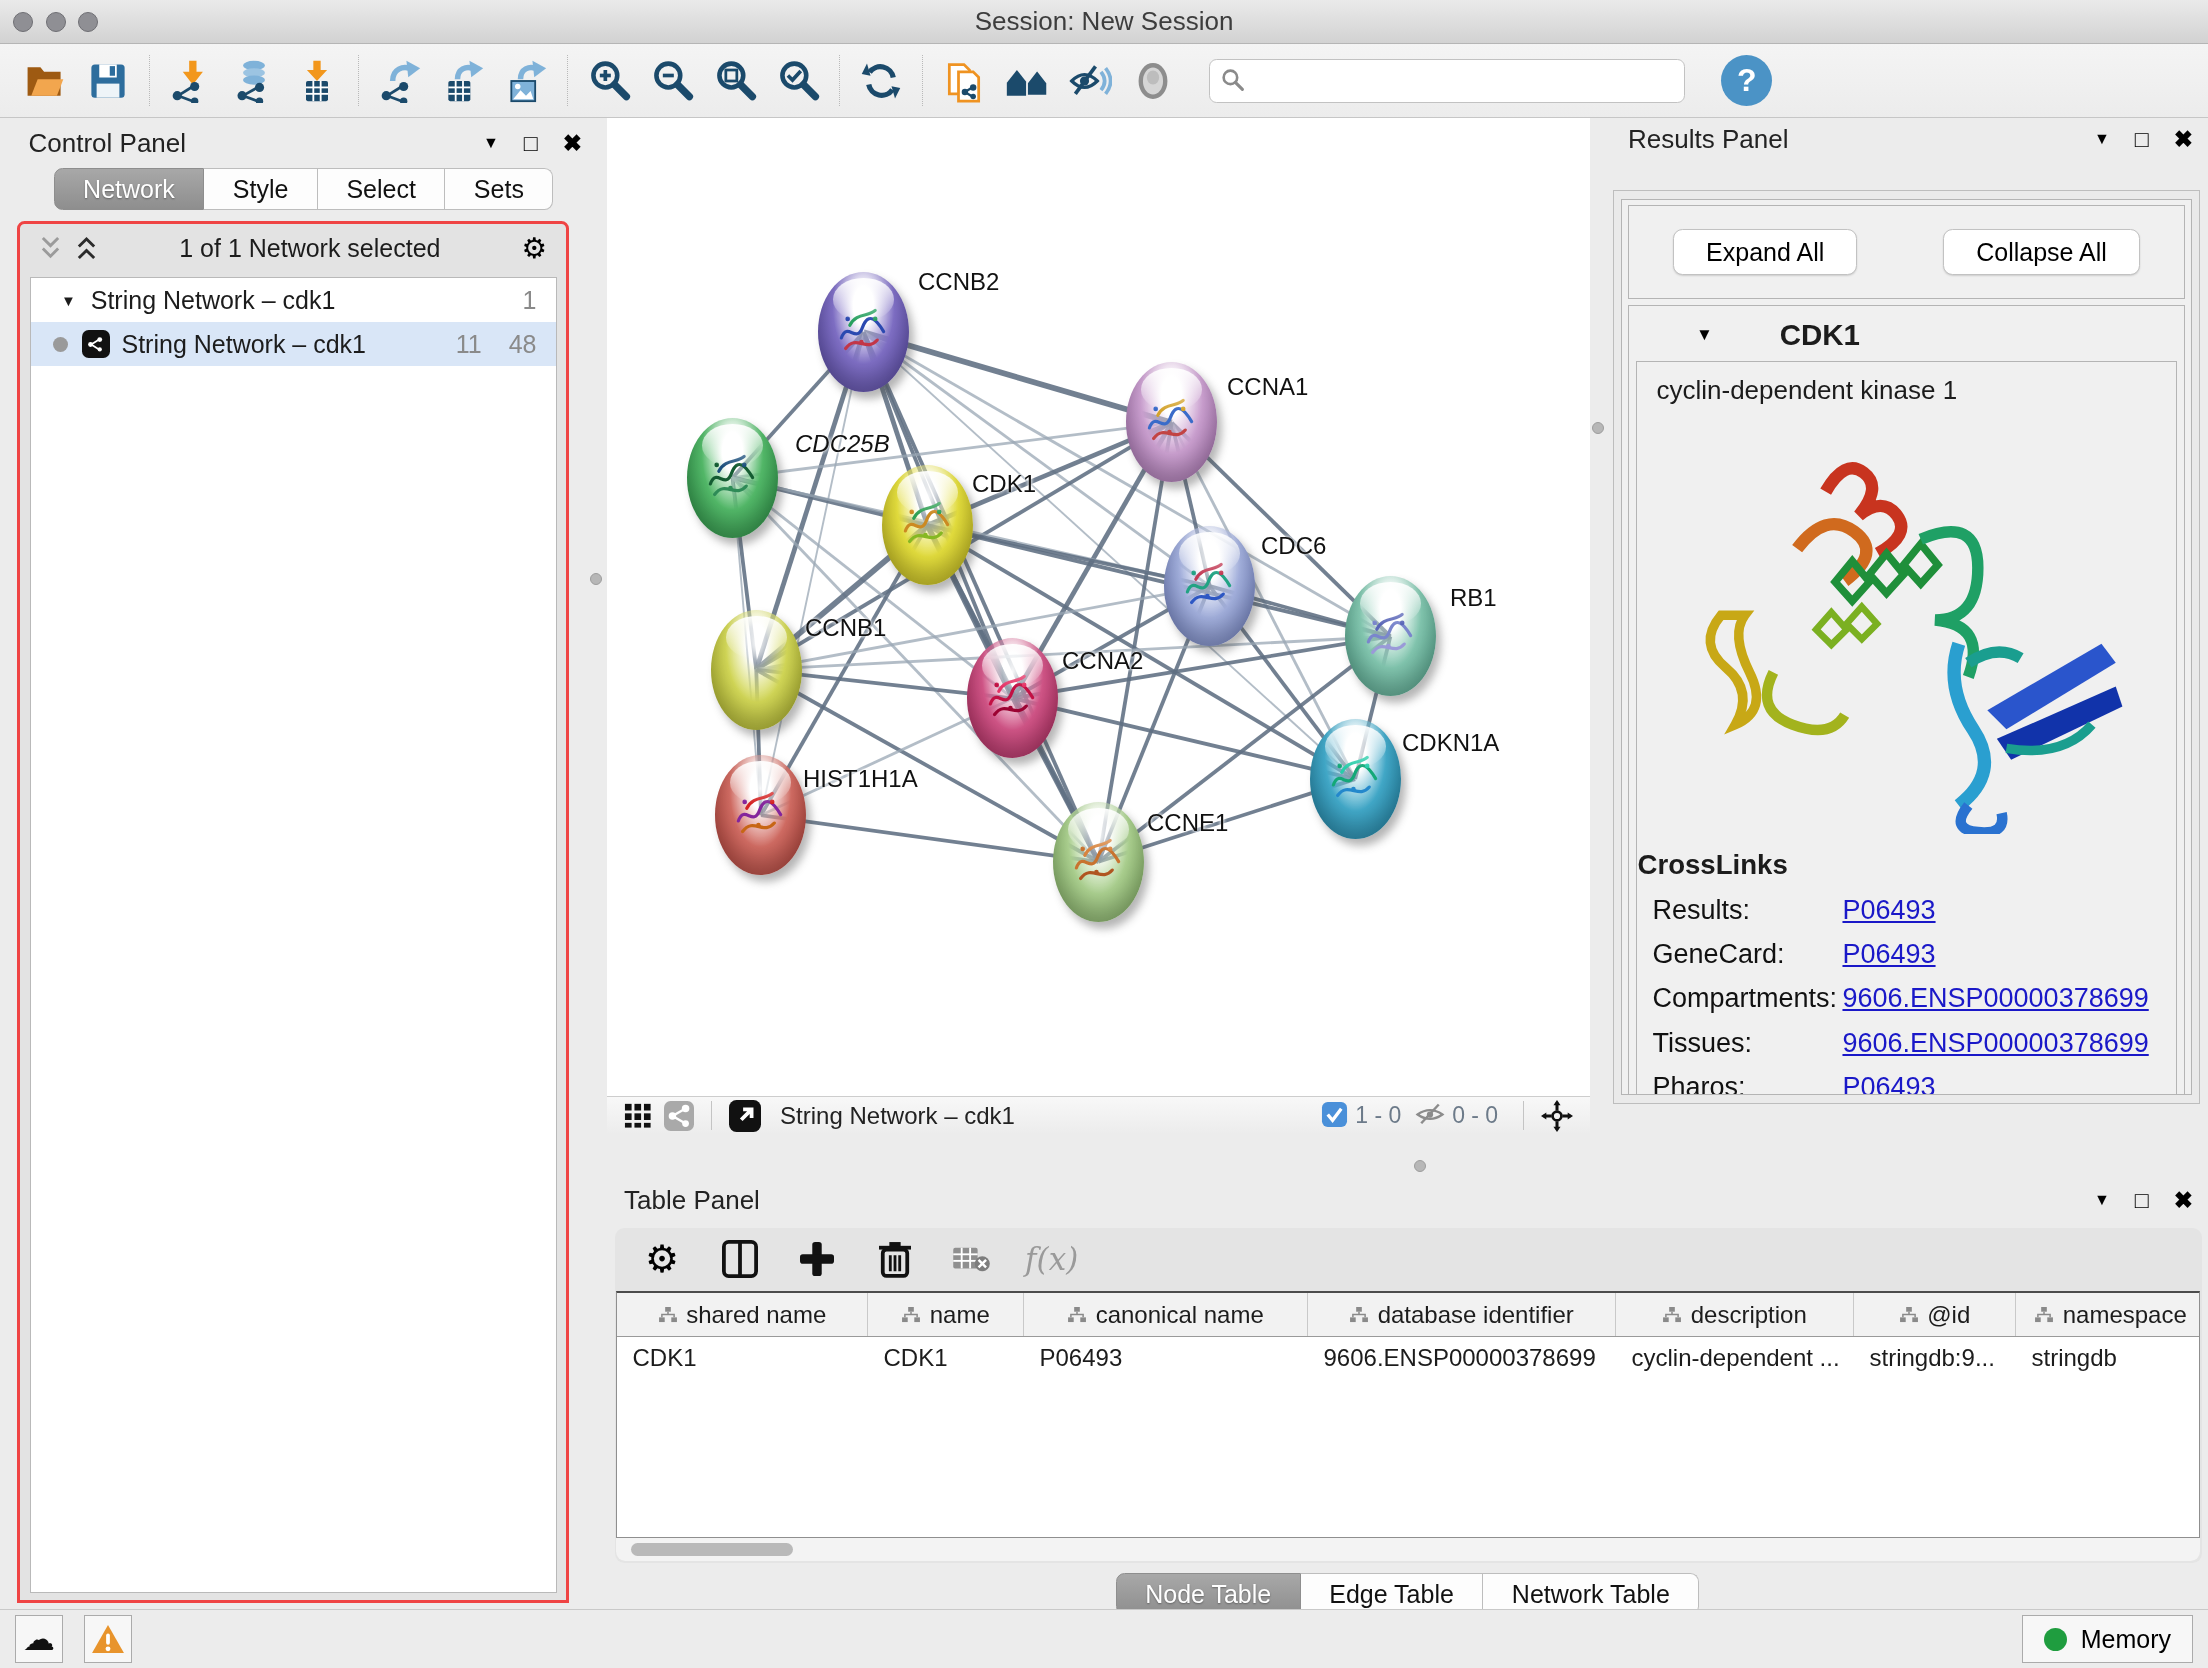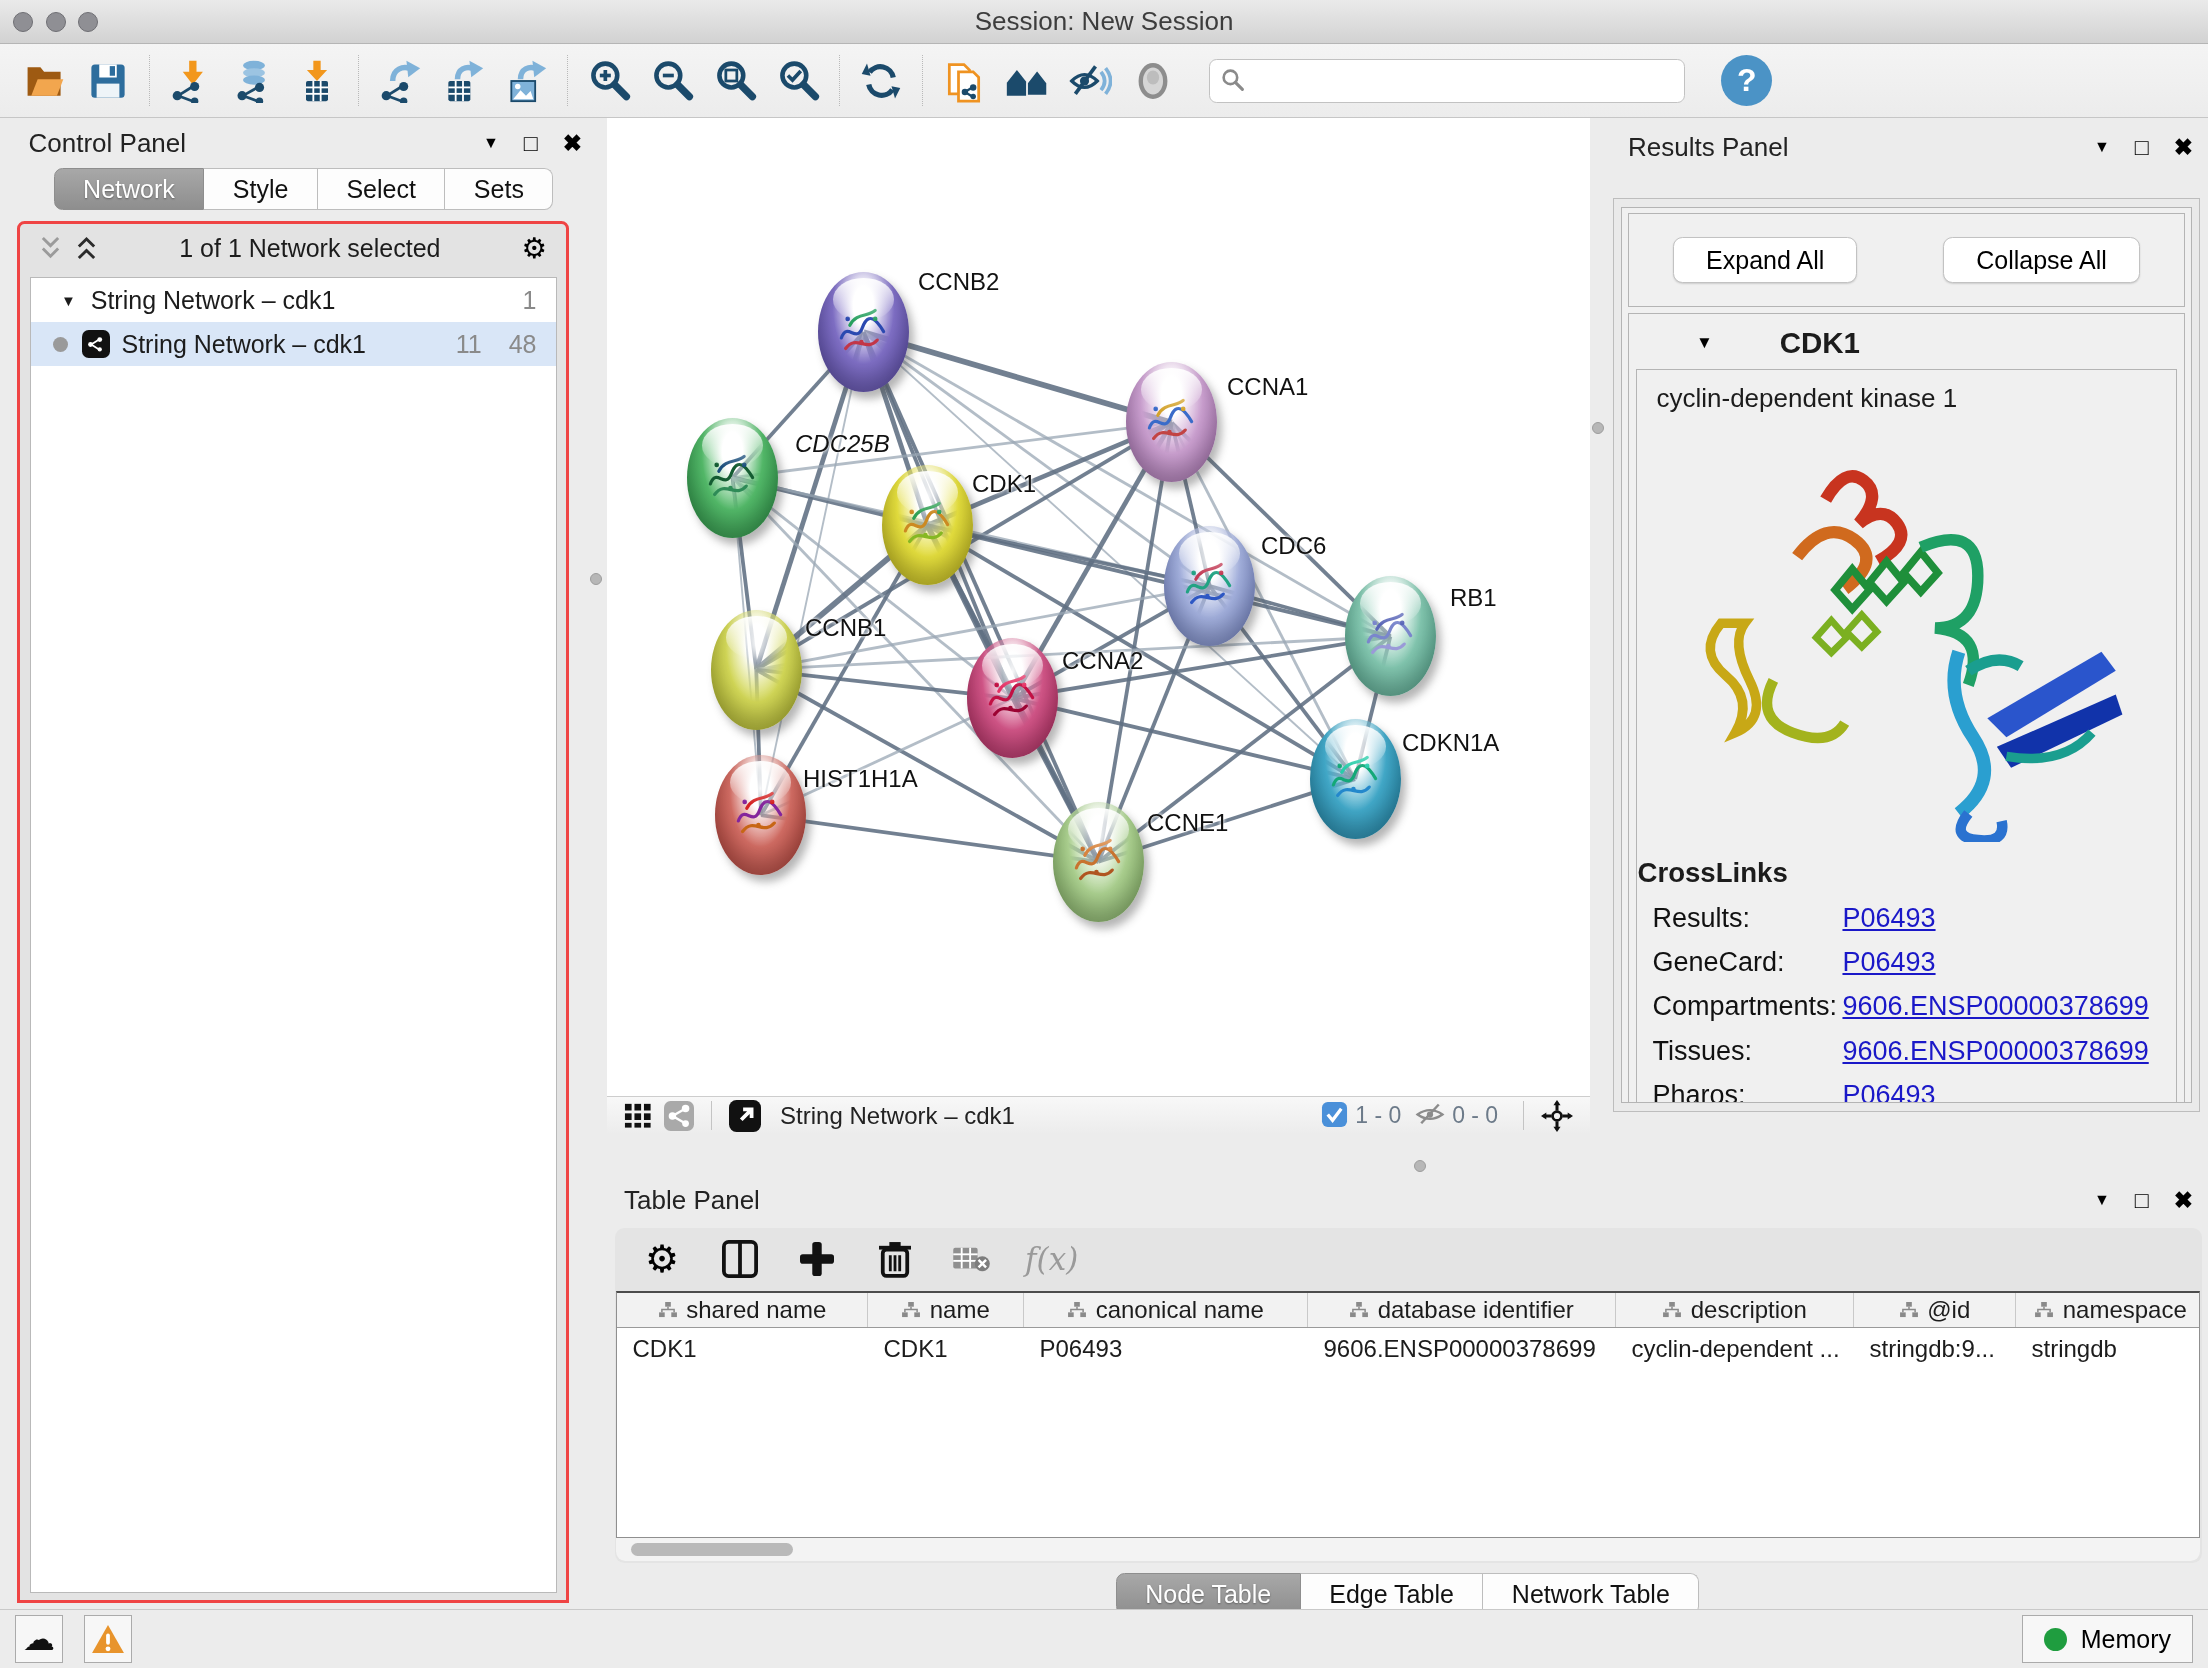--- a/index.html
+++ b/index.html
@@ -66,21 +66,21 @@
     display:flex; align-items:center; padding:0 11.4px; }
   #net-footer .vr { width:1px; height:28.5px; background:#c4c4c4; margin:0 11.4px; }
   #nf-title { font-size:24px; margin-left:13.3px; color:#222; }
   .nf-count { font-size:23px; color:#6c7a89; margin:0 13.3px 0 7.6px; }
   .nf-ico { background:none; border:none; cursor:pointer; display:flex; align-items:center; padding:0 5.7px; }
 
   
   .knob { position:absolute; width:12.4px; height:12.4px; border-radius:50%; background:#b7b7b7; border:1px solid #9d9d9d; }
 
   
-  #results { position:absolute; left:1605px; top:124px; width:603px; height:1016px; }
+  #results { position:absolute; left:1605px; top:116px; width:603px; height:1016px; }
   #results .panel-head { padding:7.6px 15px 0 23px; }
   #res-tab { display:flex; justify-content:center; margin-top:5.7px; }
   #res-tab .seg { border-radius:8.6px; border-left:1px solid #8e8e8e; }
   #res-outer { position:absolute; left:7.6px; right:7.6px; top:74px; bottom:28.5px; background:#eaeaea; border:1px solid #bdbdbd; }
   #res-inner { position:absolute; left:7.6px; right:7.6px; top:7.6px; bottom:7.6px; background:#f0f0f0; border:1px solid #b4b4b4; overflow:hidden; }
   #res-btnbox { margin:5.7px; border:1px solid #b4b4b4; padding:23px 0; display:flex; justify-content:center; gap:86px; }
   .res-btn { background:#fff; border:1px solid #c2c2c2; border-radius:9.5px; padding:7.6px 32px; font-size:25px; cursor:pointer; box-shadow:0 1px 1.9px rgba(0,0,0,.15); }
   #res-gene-box { margin:0 5.7px 5.7px 5.7px; border:1px solid #b4b4b4; }
   #gene-head { display:flex; align-items:center; gap:67px; padding:11.4px 0 9.5px 67px; }
   #gene-name { font-size:29.5px; font-weight:bold; }
@@ -94,21 +94,21 @@
   .xl-value { color:#1a18c8; }
 
   
   #tablepanel { position:absolute; left:607px; top:1179px; right:0; bottom:59px; }
   #tablepanel .panel-head { padding:5.7px 15px 0 17px; }
   #tbl-container { position:absolute; left:7.6px; right:5.7px; top:49px; height:335px; background:#e4e4e4; border-radius:9.5px; }
   #tbl-toolbar { height:61px; display:flex; align-items:center; gap:28.5px; padding-left:23px; }
   #tbl-toolbar .tb { width:49px; height:49px; }
   #fx-label { font-family:"DejaVu Serif","Liberation Serif",serif; font-style:italic; font-size:31px; color:#9a9a9a; }
   #tbl-area { position:absolute; left:1.9px; right:1.9px; top:63px; bottom:25px; background:#fff; border:1px solid #8f8f8f; border-top:2.9px solid #4c4c4c; overflow:hidden; }
-  #thead { display:flex; height:35px; background:#f2f2f2; border-bottom:1px solid #9a9a9a; }
+  #thead { display:flex; height:44px; background:#f2f2f2; border-bottom:1px solid #9a9a9a; }
   .th { display:flex; align-items:center; justify-content:center; gap:9.5px; font-size:24px; border-right:1px solid #c9c9c9; flex:none; }
   #trow { display:flex; height:42px; align-items:center; }
   .td { font-size:24px; padding-left:15px; flex:none; white-space:nowrap; overflow:hidden; }
   #hscroll { position:absolute; left:1.9px; right:1.9px; bottom:1.9px; height:23px; background:#f3f3f3; border-radius:0 0 9.5px 9.5px; }
   #hthumb { position:absolute; left:15px; top:4.8px; width:162px; height:13.3px; border-radius:6.7px; background:#b9b9b9; }
   #tbl-tabs { position:absolute; left:0; right:0; top:394px; display:flex; justify-content:center; }
 
   
   #statusbar { position:absolute; left:0; bottom:0; width:100%; height:59px; background:#ececec; border-top:1px solid #c9c9c9; display:flex; align-items:center; padding:0 15px; }
   .st-btn { width:48px; height:48px; background:#f7f7f7; border:1px solid #ababab; display:flex; align-items:center; justify-content:center; margin-right:21px; cursor:pointer; }

